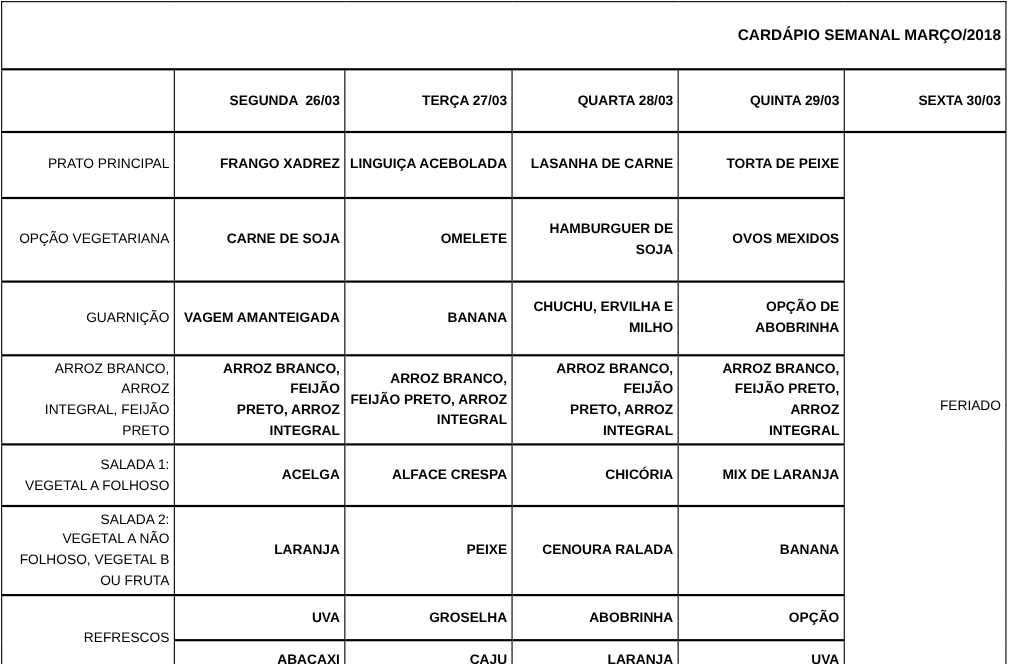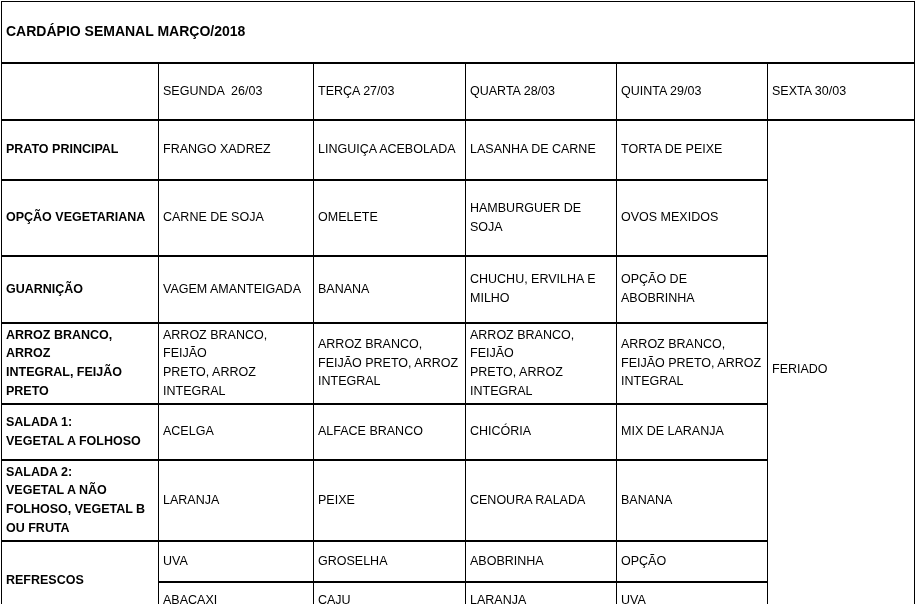--- a/index.html
+++ b/index.html
@@ -21,41 +21,41 @@
     left: 1px;
     top: 1px;
     width: 913px;
     height: 596px;
     border-collapse: collapse;
     table-layout: fixed;
   }
   table.menu td, table.menu th {
     border: solid #000000;
     border-width: 2px 1px;
-    text-align: left;
+    text-align: right;
     vertical-align: middle;
     padding: 2px 4px;
     font-size: 12.5px;
     line-height: 1.5;
     white-space: pre-wrap;
     overflow: hidden;
   }
   tr.title-row td {
     border-width: 1px 1px 2px 1px;
     font-weight: bold;
     font-size: 14px;
   }
   tr.header-row th {
+    font-weight: bold;
+  }
+  th.row-label {
     font-weight: normal;
   }
-  th.row-label {
+  td.day-cell {
     font-weight: bold;
-  }
-  td.day-cell {
-    font-weight: normal;
   }
   td.holiday-cell {
     font-size: 24px;
     font-weight: normal;
     border-bottom-width: 3px;
   }
   tr.last-row td, tr.last-row th {
     border-bottom-width: 3px;
   }
 </style>
@@ -127,21 +127,21 @@
 INTEGRAL</td>
       <td class="day-cell">ARROZ BRANCO,
 FEIJÃO PRETO, ARROZ
 INTEGRAL</td>
     </tr>
 
     <tr style="height:56px">
       <th class="row-label">SALADA 1:
 VEGETAL A FOLHOSO</th>
       <td class="day-cell">ACELGA</td>
-      <td class="day-cell">ALFACE BRANCO</td>
+      <td class="day-cell">ALFACE CRESPA</td>
       <td class="day-cell">CHICÓRIA</td>
       <td class="day-cell">MIX DE LARANJA</td>
     </tr>
 
     <tr style="height:61px">
       <th class="row-label">SALADA 2:
 VEGETAL A NÃO
 FOLHOSO, VEGETAL B
 OU FRUTA</th>
       <td class="day-cell">LARANJA</td>

